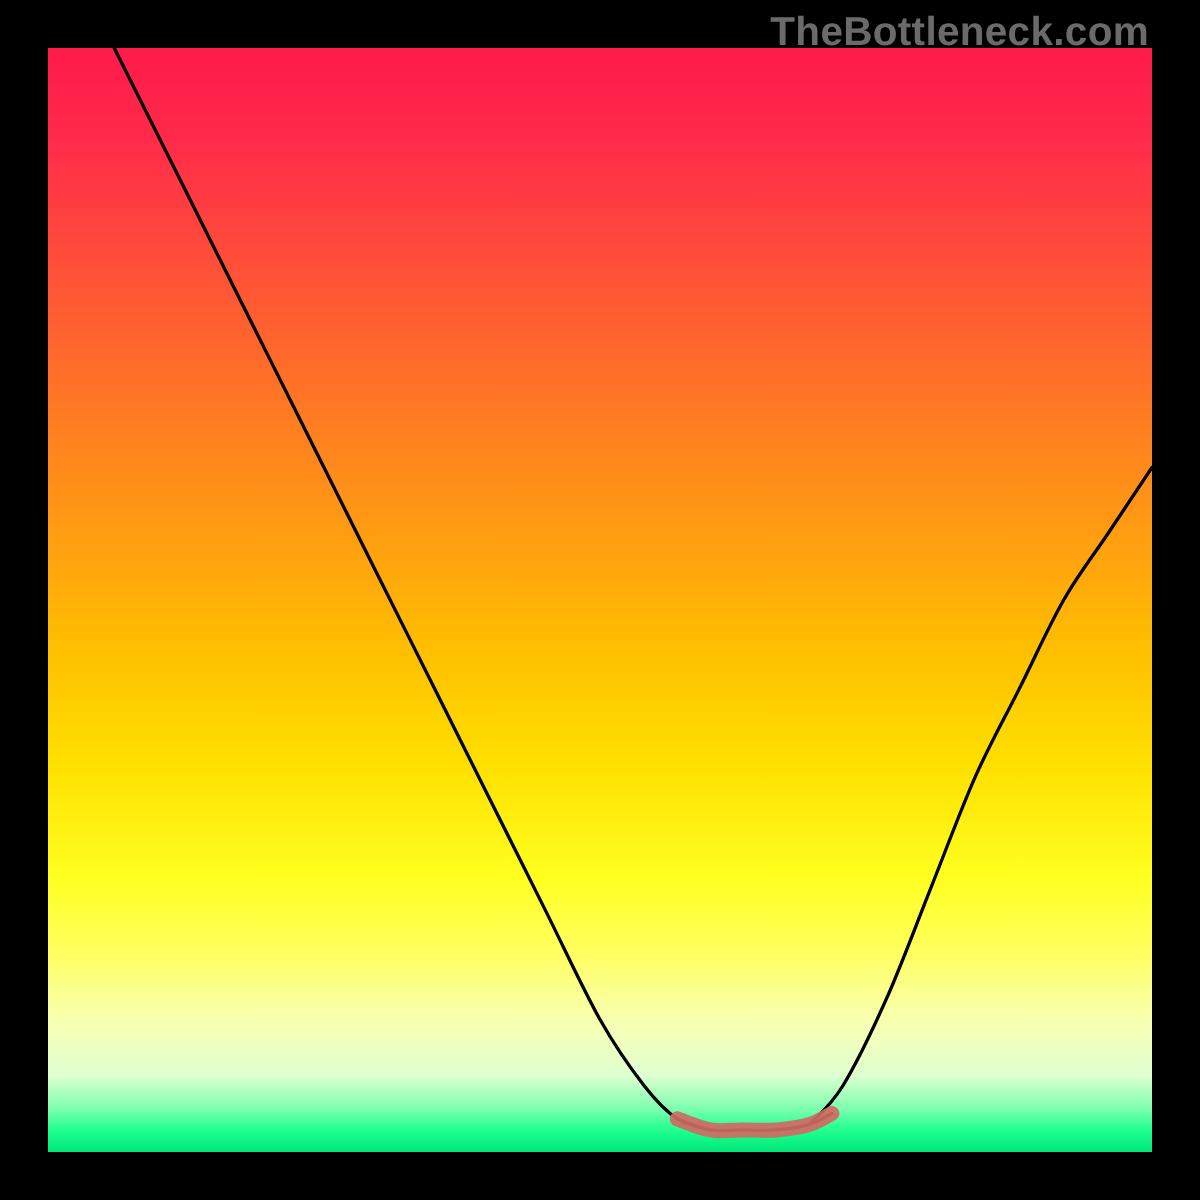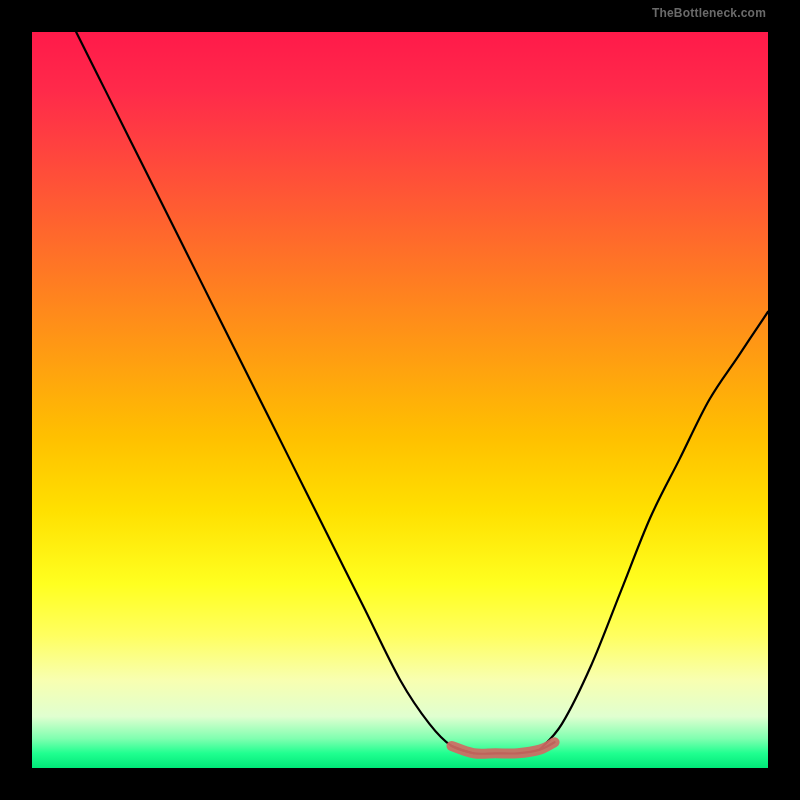--- a/index.html
+++ b/index.html
@@ -39,21 +39,21 @@
       #20ff90 98%,
       #00e878 100%
     );
     overflow: hidden;
   }
   .watermark {
     position: absolute;
     top: 6px;
     right: 34px;
     font-family: Arial, Helvetica, sans-serif;
-    font-size: 12px;
+    font-size: 27px;
     font-weight: bold;
     color: #6a6a6a;
     letter-spacing: 0.2px;
   }
   svg.curves {
     position: absolute;
     left: 0;
     top: 0;
     width: 736px;
     height: 736px;

